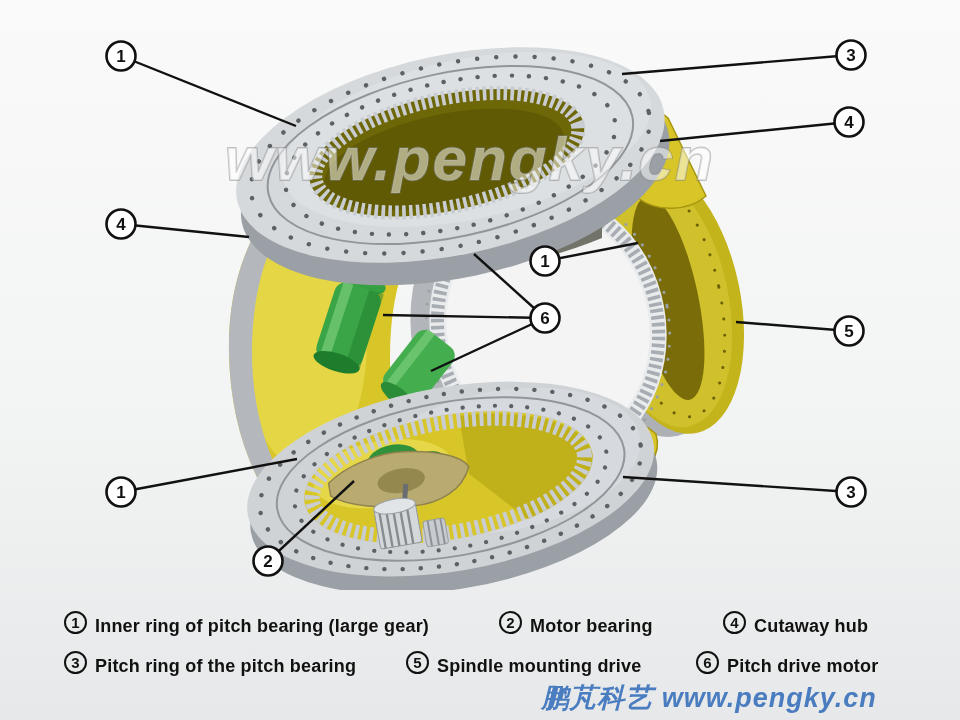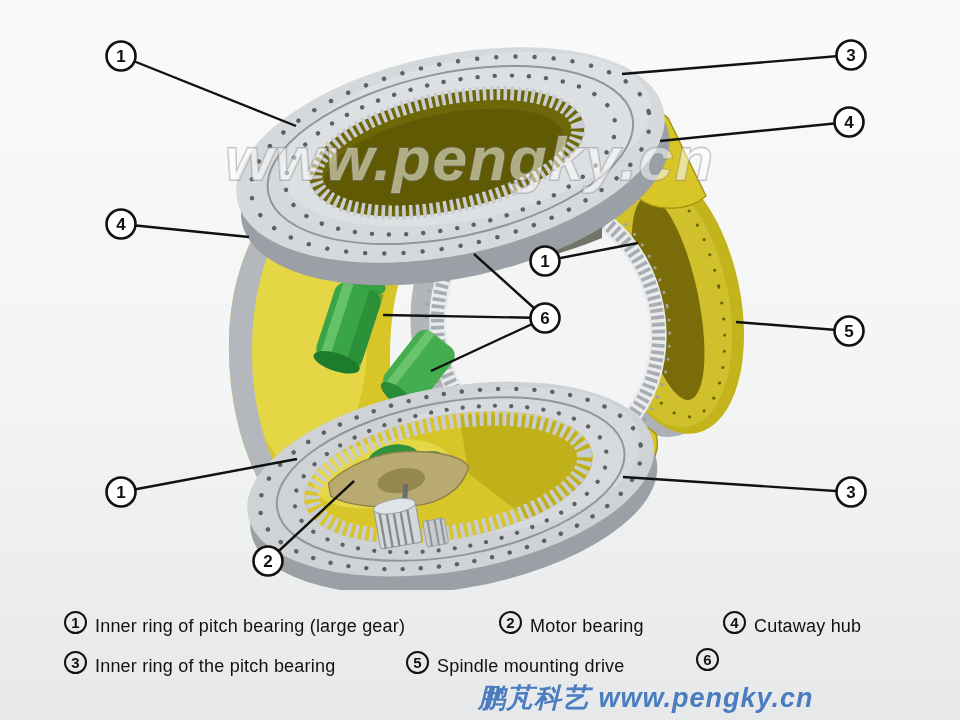--- a/index.html
+++ b/index.html
@@ -29,25 +29,25 @@
     fill:rgba(255,255,255,0.50); stroke:rgba(125,125,125,0.45); stroke-width:1.8;
     paint-order:stroke fill;
   }
   .legend{position:absolute;left:0;top:0;width:960px;height:720px;pointer-events:none;}
   .legend-item{position:absolute;display:flex;align-items:center;gap:8px;color:var(--legend-ink);}
   .lnum{
     display:inline-block;width:23px;height:23px;border:2px solid var(--legend-ink);
     border-radius:50%;font-size:15px;font-weight:bold;line-height:19px;text-align:center;
     background:transparent;flex:0 0 auto;
   }
-  .llabel{font-size:18px;font-weight:400;white-space:nowrap;letter-spacing:0.2px;margin-top:8px;}
+  .llabel{font-size:18px;font-weight:700;white-space:nowrap;letter-spacing:0.2px;margin-top:8px;}
   .li-0{left:64px;top:608px;} .li-1{left:499px;top:608px;} .li-2{left:723px;top:608px;}
   .li-3{left:64px;top:648px;} .li-4{left:406px;top:648px;} .li-5{left:696px;top:648px;}
   .footer{
-    position:absolute;left:478px;top:680px;width:462px;text-align:left;
+    position:absolute;left:478px;top:680px;width:462px;text-align:center;
     color:var(--footer-blue);font-size:27px;font-weight:bold;font-style:italic;
     letter-spacing:1px;white-space:nowrap;
   }
 </style>
 </head>
 <body>
 
 <div class="stage">
 
   <svg class="illustration" width="960" height="590" viewBox="0 0 960 590">
@@ -231,25 +231,26 @@
     <div class="legend-item li-1">
       <span class="lnum">2</span>
       <span class="llabel">Motor bearing</span>
     </div>
     <div class="legend-item li-2">
       <span class="lnum">4</span>
       <span class="llabel">Cutaway hub</span>
     </div>
     <div class="legend-item li-3">
       <span class="lnum">3</span>
-      <span class="llabel">Inner ring of the pitch bearing</span>
+      <span class="llabel">Pitch ring of the pitch bearing</span>
     </div>
     <div class="legend-item li-4">
       <span class="lnum">5</span>
       <span class="llabel">Spindle mounting drive</span>
     </div>
     <div class="legend-item li-5">
       <span class="lnum">6</span>
+      <span class="llabel">Pitch drive motor</span>
     </div>
   </div>
 
   <div class="footer">鹏芃科艺 www.pengky.cn</div>
 </div>
 
 </body></html>

